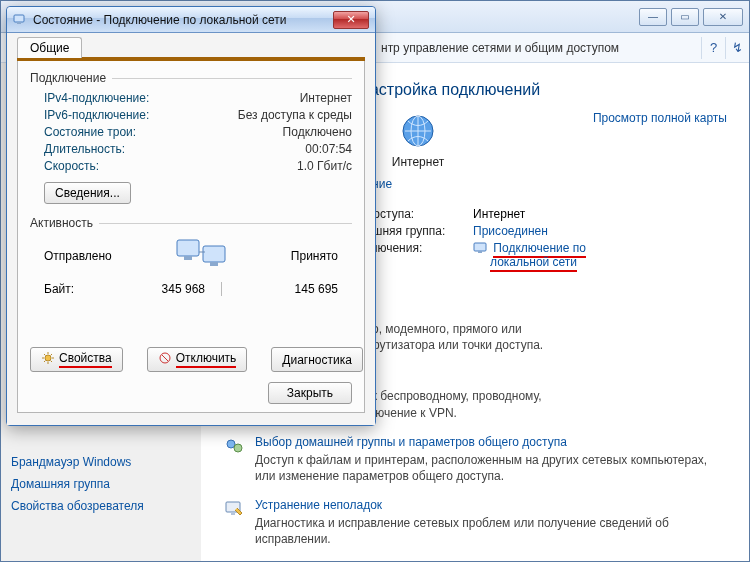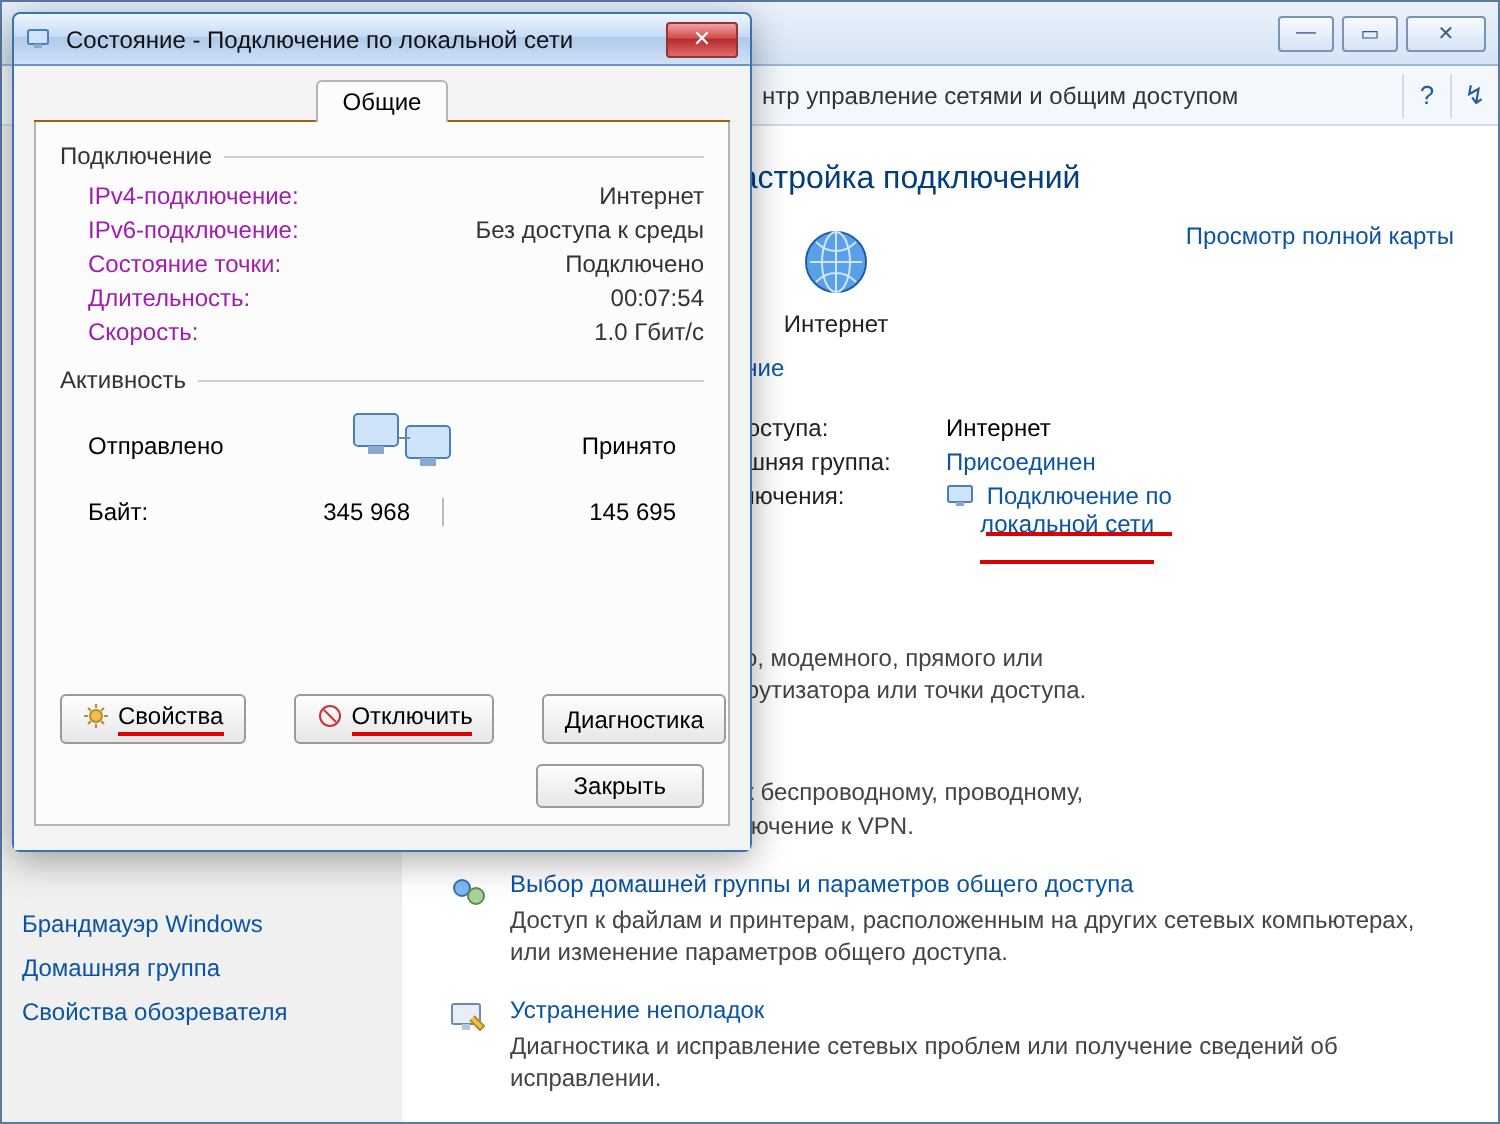--- a/index.html
+++ b/index.html
@@ -26,42 +26,42 @@
 .netmap .node .icon { width: 40px; height: 40px; margin: 0 auto 4px; }
 .netmap .spacer { flex: 1; }
 .netmap .fullmap { color: #0b54a3; cursor: pointer; text-align: right; }
 .conn-block { text-align: left; margin-bottom: 16px; }
 .conn-link { color: #0b54a3; cursor: pointer; }
 .info-rows { margin: 6px 0 14px 120px; font-size: 12px; }
 .info-rows .row { display: flex; margin-bottom: 3px; }
 .info-rows .lbl { width: 130px; }
 .info-rows .val { color: #000; }
 .info-rows .vlink { color: #0b54a3; cursor: pointer; }
-.underline-red { border-bottom: 2px solid #d00; padding-bottom: 11px; }
+.underline-red { border-bottom: 2px solid #d00; padding-bottom: 1px; }
 .task-list { }
 .task-item { display: flex; gap: 10px; margin-bottom: 14px; }
 .task-item .ticon { width: 22px; height: 22px; flex-shrink: 0; }
 .task-item .ttitle { color: #0b54a3; cursor: pointer; margin-bottom: 3px; }
 .task-item .tdesc { color: #444; line-height: 1.35; }
 
 
 .dialog { position: absolute; top: 6px; left: 6px; width: 370px; height: 420px; border: 1px solid #3a72b5; border-radius: 4px; background: #f4f4f4; box-shadow: 0 4px 18px rgba(0,0,0,0.35); display: flex; flex-direction: column; }
 .dlg-title { height: 26px; background: linear-gradient(#eef6ff,#c7dbf4 45%,#afc9ea 46%,#cfe1f7); border-bottom: 1px solid #6b93c6; border-radius: 4px 4px 0 0; display: flex; align-items: center; padding: 0 6px; font-size: 12px; color: #111; }
 .dlg-title .ticon { width: 14px; height: 14px; margin-right: 6px; }
 .dlg-title .spacer { flex: 1; }
 .dlg-close { width: 36px; height: 18px; border: 1px solid #953434; border-radius: 2px; background: linear-gradient(#f2a2a2,#cf4b4b 45%,#b32a2a 46%,#e06a6a); display: flex; align-items: center; justify-content: center; color: #fff; font-size: 11px; cursor: pointer; }
 .dlg-body { flex: 1; padding: 6px 10px 10px 10px; background: #f4f4f4; }
-.tab-strip { height: 22px; display: flex; align-items: flex-end; border-bottom: 1px solid #a16207; justify-content: center; }
+.tab-strip { height: 22px; display: flex; align-items: flex-end; border-bottom: 4px solid #a16207; }
 .tab { padding: 3px 12px; font-size: 12px; border: 1px solid #b5b5b5; border-bottom: none; background: #fcfcfc; border-radius: 3px 3px 0 0; position: relative; top: 1px; cursor: pointer; }
 .tab-content { border: 1px solid #b5b5b5; border-top: none; background: #fcfcfc; padding: 10px 12px 10px 12px; height: 352px; position: relative; }
 .group-line { display: flex; align-items: center; margin-bottom: 6px; }
 .group-line .gt { font-size: 12px; color: #333; margin-right: 6px; }
 .group-line .gl { flex: 1; height: 1px; background: #cfcfcf; }
 .kv { display: flex; font-size: 12px; margin: 3px 0 3px 14px; }
-.kv .k { flex: 1; color: #a21caf; }
+.kv .k { flex: 1; color: #0c4a6e; }
 .kv .v { color: #333; text-align: right; min-width: 130px; }
 .btn { font-size: 12px; padding: 3px 10px; border: 1px solid #9a9a9a; border-radius: 3px; background: linear-gradient(#fefefe,#e7e7e7); cursor: pointer; }
 .details-btn { margin: 6px 0 2px 14px; }
 .activity { margin-top: 10px; }
 .activity-row { display: flex; align-items: center; justify-content: space-between; font-size: 12px; margin: 4px 14px 4px 14px; }
 .comp-icon { width: 60px; height: 40px; display:flex; align-items:center; justify-content:center; }
 .bytes-row { display: flex; font-size: 12px; margin: 6px 14px 16px 14px; }
 .bytes-row .bl { flex:1; }
 .bytes-row .bs, .bytes-row .br { width: 100px; text-align: right; }
 .bytes-row .sep { width: 1px; background:#bbb; margin:0 16px; height:14px; }
@@ -214,31 +214,32 @@
         </div>
       <div class="kv">
           <span class="k">IPv4-подключение:</span>
           <span class="v">Интернет</span>
         </div>
       <div class="kv">
           <span class="k">IPv6-подключение:</span>
           <span class="v">Без доступа к среды</span>
         </div>
       <div class="kv">
-          <span class="k">Состояние точки:</span>
+          <span class="k">Состояние трои:</span>
           <span class="v">Подключено</span>
         </div>
       <div class="kv">
           <span class="k">Длительность:</span>
           <span class="v">00:07:54</span>
         </div>
       <div class="kv">
           <span class="k">Скорость:</span>
           <span class="v">1.0 Гбит/с</span>
         </div>
+      <button class="btn details-btn">Сведения...</button>
 
       <div class="activity">
         <div class="group-line">
             <span class="gt">Активность</span>
             <span class="gl"></span>
           </div>
         <div class="activity-row">
           <span>Отправлено</span>
           <div class="comp-icon">
             <svg viewBox="0 0 60 40">

